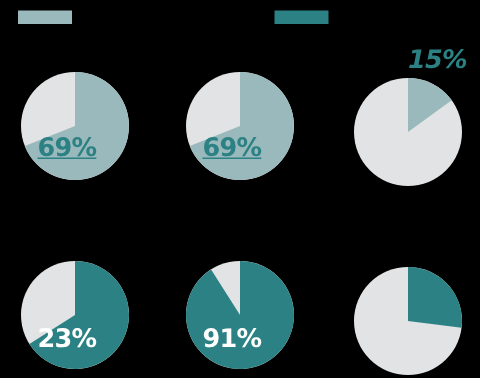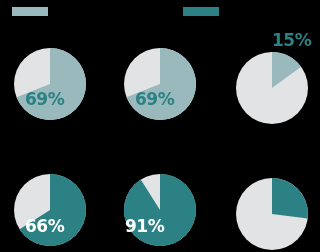--- a/index.html
+++ b/index.html
@@ -21,21 +21,21 @@
   .pie svg{display:block;width:72px;height:72px;overflow:visible;}
 
   .pie-label{
     position:absolute;
     font-size:17px;
     font-weight:bold;
     letter-spacing:-0.5px;
     line-height:1;
     white-space:nowrap;
   }
-  .pie-label.inside-dark{color:#2b8183;}
+  .pie-label.inside-dark{color:#2b8183;text-decoration:underline;}
   .pie-label.inside-white{color:#ffffff;}
   .pie-label.outside{color:#2b8183;}
 </style>
 </head>
 <body>
 
 <div class="legend">
   <div class="legend-swatch a" style="background: rgb(154, 185, 188);"></div>
   <div class="legend-swatch b" style="background: rgb(43, 129, 131);"></div>
 </div>
@@ -57,37 +57,37 @@
       </svg>
   </div>
   <div class="pie-label inside-dark" style="left:135px;top:91px;">69%</div>
 
   <div class="pie" style="left:236px;top:52px;">
     <svg viewBox="0 0 72 72">
         <circle cx="36" cy="36" r="36" fill="#e2e3e4"></circle>
         <path d="M 36 36 L 36.000 0.000 A 36 36 0 0 1 65.125 14.840 Z" fill="#9ab9bc"></path>
       </svg>
   </div>
-  <div class="pie-label outside" style="left:272px;top:32px;">15%</div>
+  <div class="pie-label outside" style="left:272px;top:32px;font-style:italic;">15%</div>
 
   <div class="pie" style="left:14px;top:174px;">
     <svg viewBox="0 0 72 72">
         <circle cx="36" cy="36" r="36" fill="#e2e3e4"></circle>
         <path d="M 36 36 L 36.000 0.000 A 36 36 0 1 1 5.604 55.290 Z" fill="#2b8183"></path>
       </svg>
   </div>
-  <div class="pie-label inside-white" style="left:25px;top:218px;">66%</div>
+  <div class="pie-label inside-white" style="left:25px;top:218px;">23%</div>
 
   <div class="pie" style="left:124px;top:174px;">
     <svg viewBox="0 0 72 72">
         <circle cx="36" cy="36" r="36" fill="#e2e3e4"></circle>
         <path d="M 36 36 L 36.000 0.000 A 36 36 0 1 1 16.710 5.604 Z" fill="#2b8183"></path>
       </svg>
   </div>
-  <div class="pie-label inside-white" style="left:125px;top:218px;text-align:center;">91%</div>
+  <div class="pie-label inside-white" style="left:135px;top:218px;text-align:center;">91%</div>
 
   <div class="pie" style="left:236px;top:178px;">
     <svg viewBox="0 0 72 72">
         <circle cx="36" cy="36" r="36" fill="#e2e3e4"></circle>
         <path d="M 36 36 L 36.000 0.000 A 36 36 0 0 1 71.716 40.512 Z" fill="#2b8183"></path>
       </svg>
   </div>
 
 </div>
 

